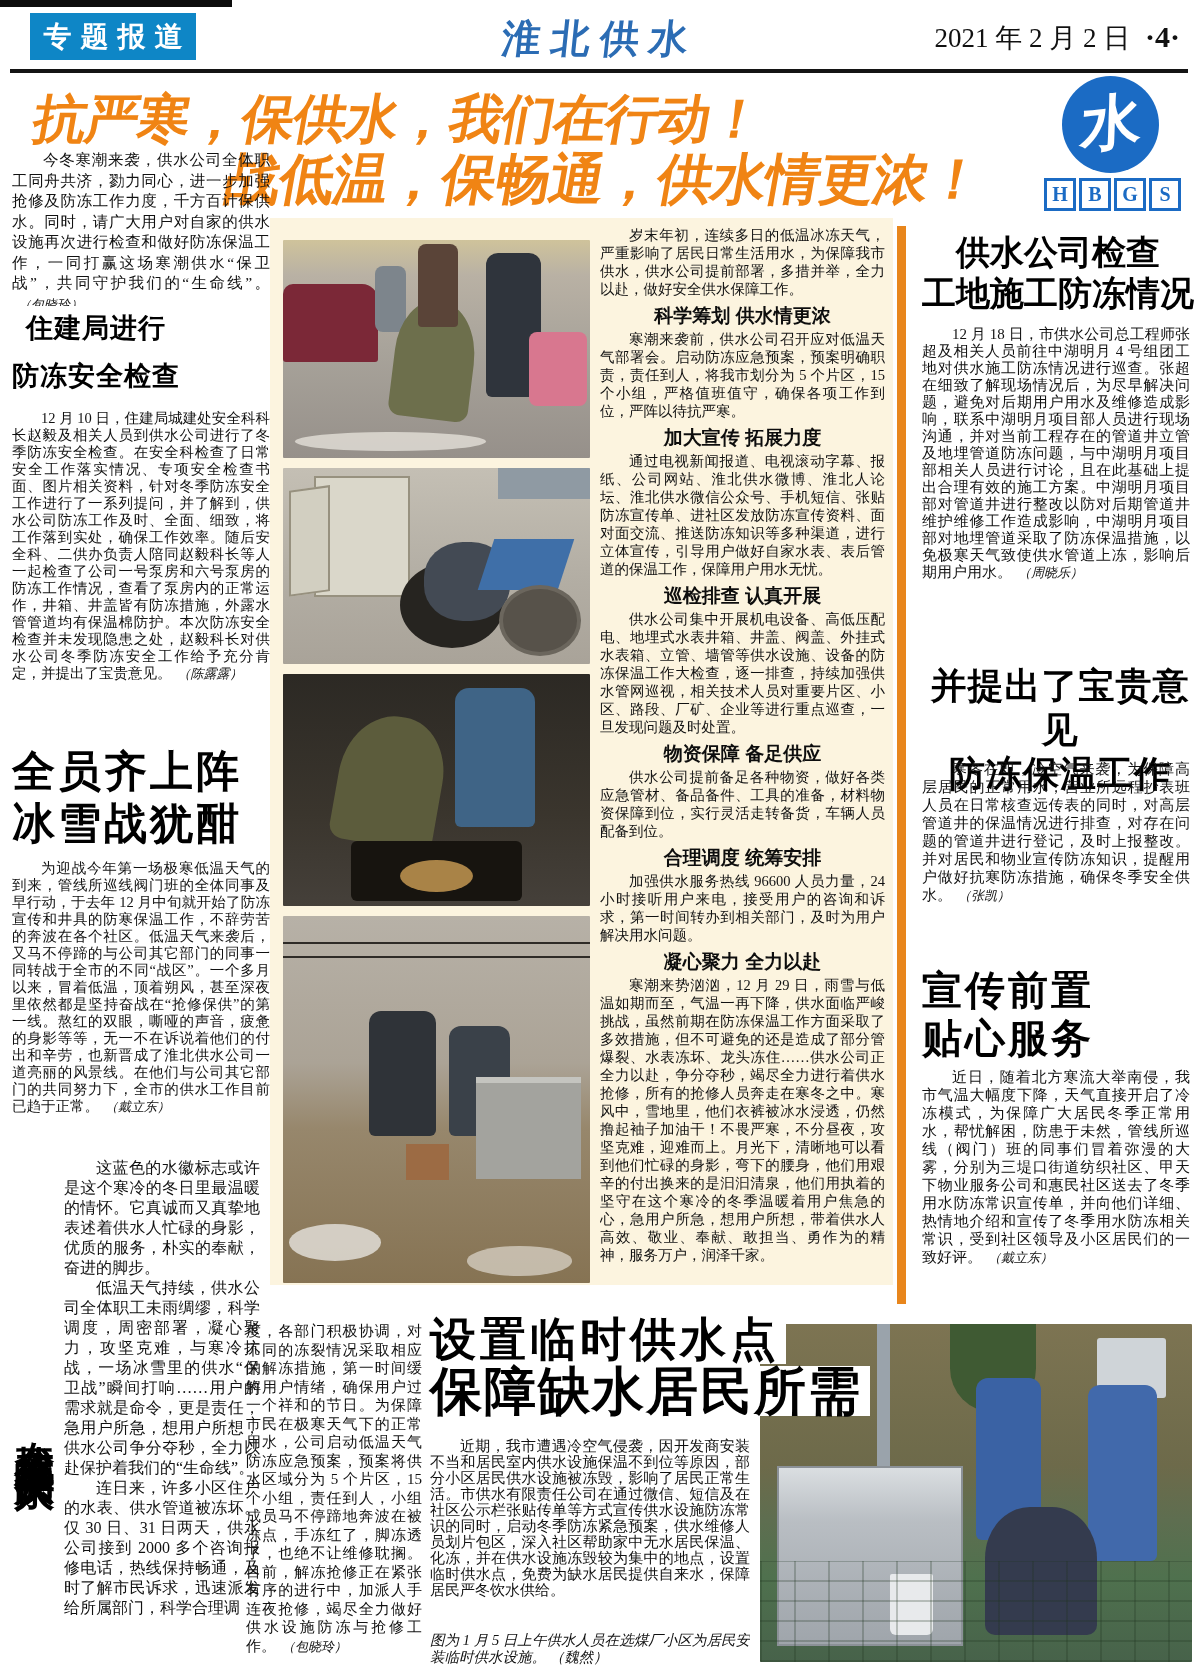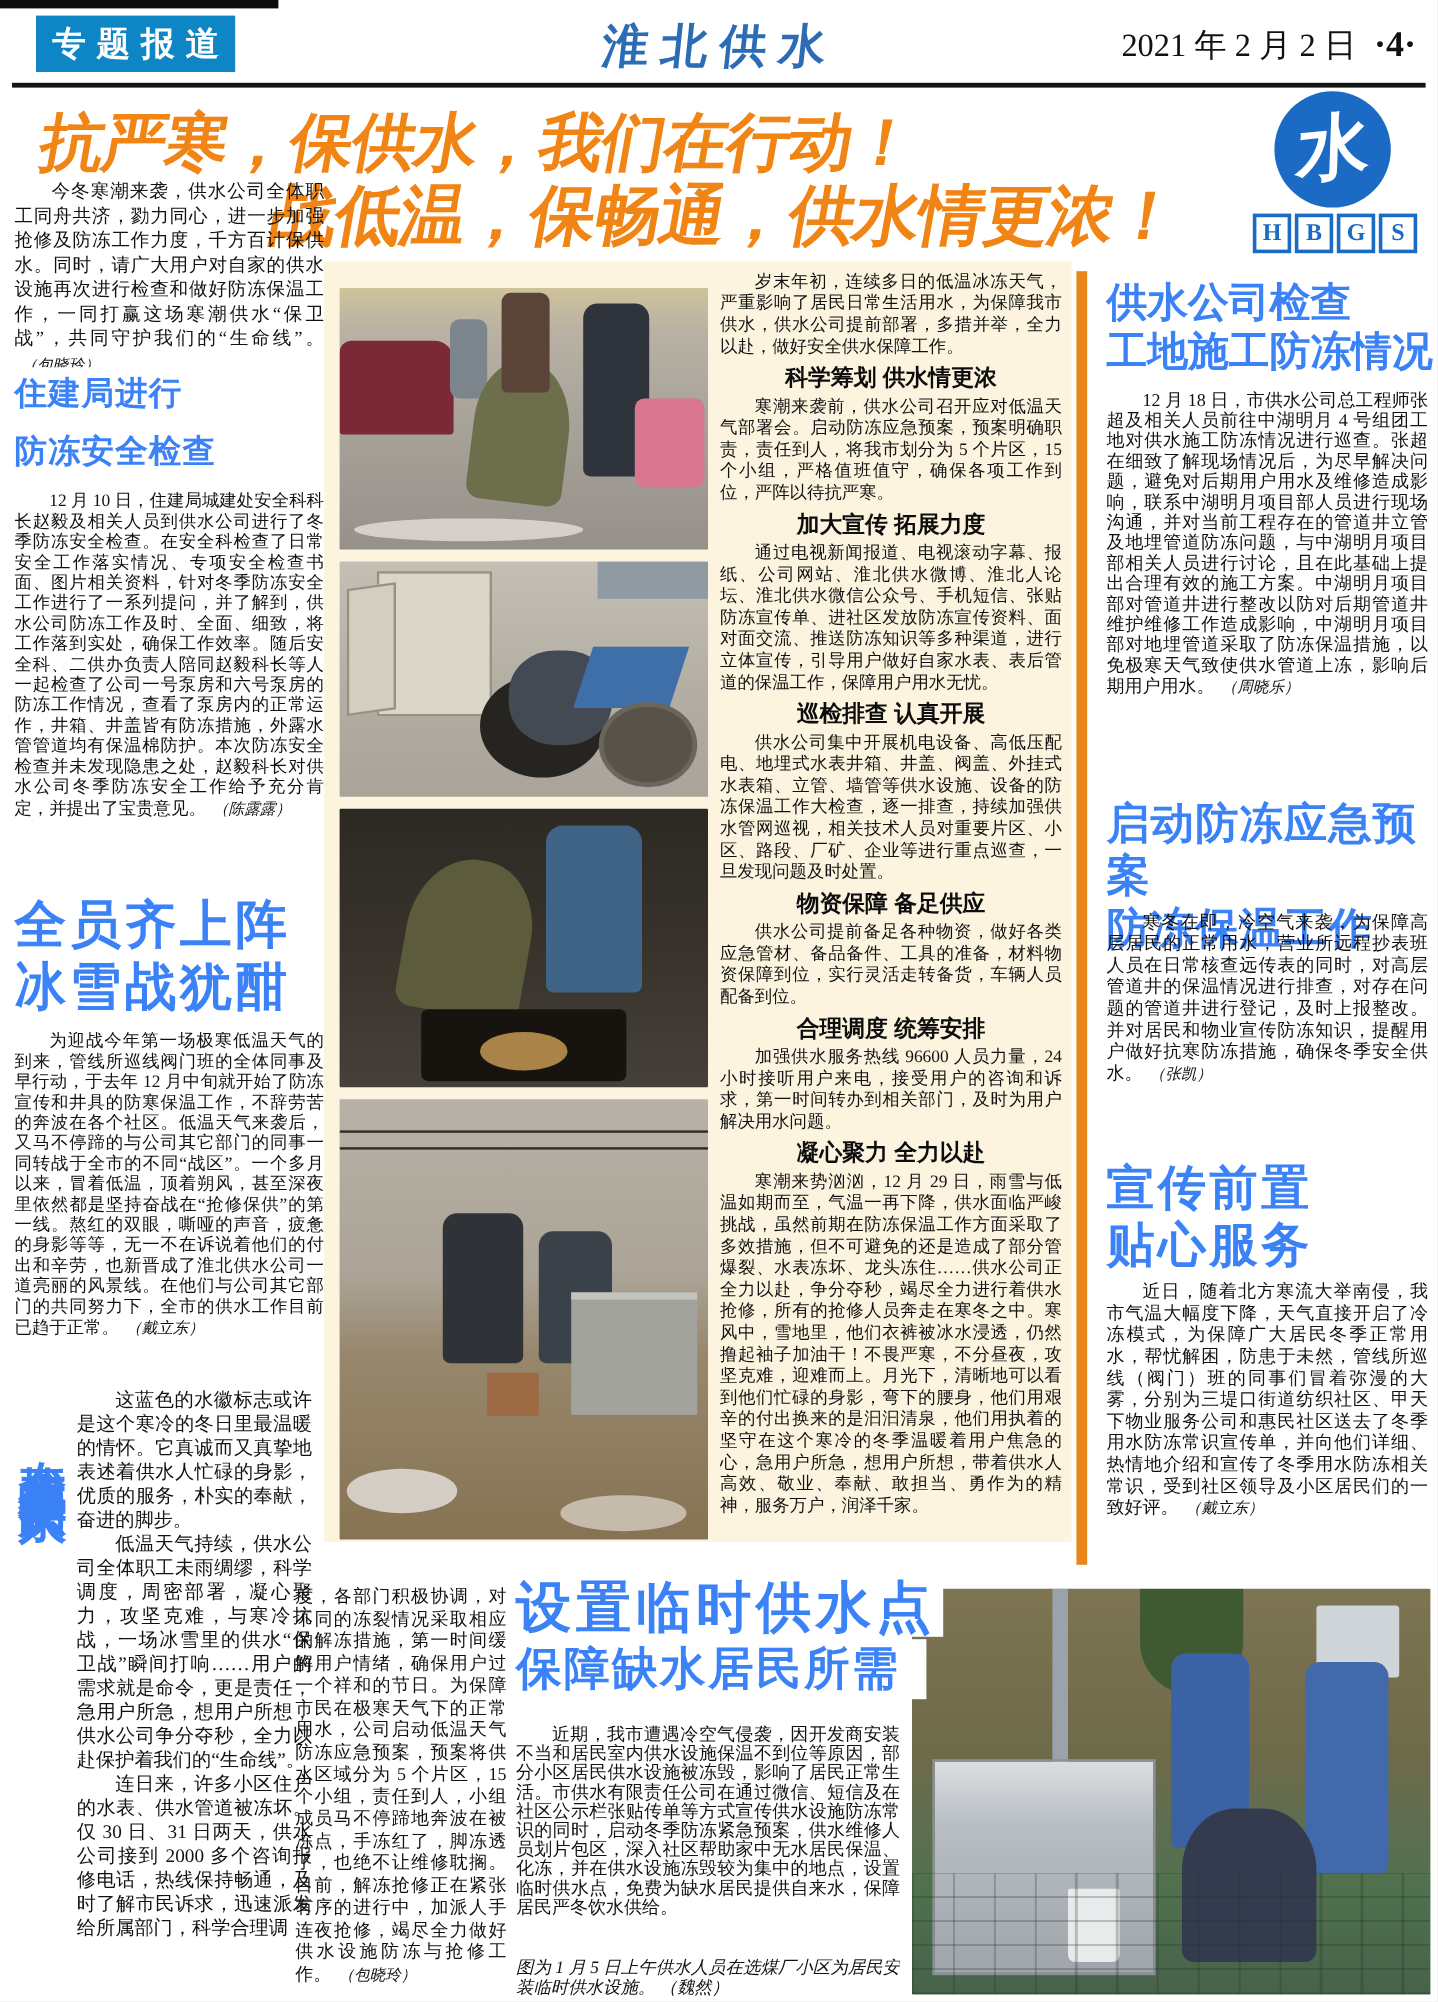--- a/index.html
+++ b/index.html
@@ -3,21 +3,21 @@
 <meta charset="utf-8">
 <style>
   html,body{margin:0;padding:0;background:#e9e9e9;}
   #page{position:relative;width:1198px;height:1668px;background:#ffffff;margin:0 auto;overflow:hidden;
         font-family:"Liberation Serif","DejaVu Serif",serif;color:#111;}
   .abs{position:absolute;}
   .sans{font-family:"Liberation Sans","DejaVu Sans",sans-serif;}
   .body-text{font-size:14.5px;line-height:17px;text-align:justify;overflow:hidden;}
   .body-text p{margin:0;text-indent:2em;}
   .byl{font-size:13px;font-style:italic;white-space:nowrap;padding-left:6px;}
-  .headline{font-family:"Liberation Sans","DejaVu Sans",sans-serif;font-weight:900;color:#3b82f6;letter-spacing:1px;}
+  .headline{font-family:"Liberation Sans","DejaVu Sans",sans-serif;font-weight:900;color:#000000;letter-spacing:1px;text-align:center;}
   .photo{overflow:hidden;border-radius:1px;}
   .ph{position:absolute;}
   .subhead{font-family:"Liberation Sans","DejaVu Sans",sans-serif;font-weight:bold;font-size:19px;
            text-align:center;margin:9px 0 5px 0;color:#0d0d0d;}
   .banner{font-family:"Liberation Sans","DejaVu Sans",sans-serif;font-weight:900;color:#f08414;
           transform:skewX(-10deg);white-space:nowrap;letter-spacing:-1px;}
   .lgbox{display:inline-block;width:26px;height:27px;border:3px solid #1b6bc4;color:#1b6bc4;background:#fff;
          font-family:"Liberation Serif","DejaVu Serif",serif;font-weight:bold;font-size:20px;line-height:27px;
          text-align:center;margin-right:3px;}
 </style>
@@ -150,21 +150,21 @@
 
   <div class="abs headline" style="left:922px;top:232px;font-size:34px;line-height:41px;letter-spacing:0;">
     <div>供水公司检查</div>
     <div>工地施工防冻情况</div>
   </div>
   <div class="abs body-text" style="left:922px;top:326px;width:268px;height:330px;font-size:15px;line-height:17px;">
     <p><span>12 月 18 日，市供水公司总工程师张超及相关人员前往中湖明月 4 号组团工地对供水施工防冻情况进行巡查。张超在细致了解现场情况后，为尽早解决问题，避免对后期用户用水及维修造成影响，联系中湖明月项目部人员进行现场沟通，并对当前工程存在的管道井立管及地埋管道防冻问题，与中湖明月项目部相关人员进行讨论，且在此基础上提出合理有效的施工方案。中湖明月项目部对管道井进行整改以防对后期管道井维护维修工作造成影响，中湖明月项目部对地埋管道采取了防冻保温措施，以免极寒天气致使供水管道上冻，影响后期用户用水。</span><span class="byl">（周晓乐）</span></p>
   </div>
 
   <div class="abs headline" style="left:922px;top:664px;font-size:36px;line-height:44px;">
-    <div>启动防冻应急预案</div>
+    <div>并提出了宝贵意见</div>
     <div>防冻保温工作</div>
   </div>
   <div class="abs body-text" style="left:922px;top:760px;width:268px;height:200px;font-size:15px;line-height:18px;">
     <p><span>寒冬在即，冷空气来袭，为保障高层居民的正常用水，营业所远程抄表班人员在日常核查远传表的同时，对高层管道井的保温情况进行排查，对存在问题的管道井进行登记，及时上报整改。并对居民和物业宣传防冻知识，提醒用户做好抗寒防冻措施，确保冬季安全供水。</span><span class="byl">（张凯）</span></p>
   </div>
 
   <div class="abs headline" style="left:922px;top:966px;font-size:40px;line-height:48px;letter-spacing:3px;">
     <div>宣传前置</div>
     <div>贴心服务</div>
   </div>
@@ -183,21 +183,21 @@
     <p>连日来，许多小区住户的水表、供水管道被冻坏。仅 30 日、31 日两天，供水公司接到 2000 多个咨询报修电话，热线保持畅通，及时了解市民诉求，迅速派发给所属部门，科学合理调</p>
   </div>
 
   <div class="abs body-text" style="left:246px;top:1322px;width:176px;height:344px;font-size:15px;line-height:18.5px;">
     <p style="text-indent:0;"><span>度，各部门积极协调，对不同的冻裂情况采取相应的解冻措施，第一时间缓解用户情绪，确保用户过一个祥和的节日。为保障市民在极寒天气下的正常用水，公司启动低温天气防冻应急预案，预案将供水区域分为 5 个片区，15 个小组，责任到人，小组成员马不停蹄地奔波在被冻点，手冻红了，脚冻透了，也绝不让维修耽搁。目前，解冻抢修正在紧张有序的进行中，加派人手连夜抢修，竭尽全力做好供水设施防冻与抢修工作。</span><span class="byl">（包晓玲）</span></p>
   </div>
 
   <div class="abs headline" style="left:430px;top:1314px;font-size:46px;line-height:50px;letter-spacing:4px;background:#fff;z-index:3;padding-right:6px;">
     <span>设置临时供水点</span>
   </div>
-  <div class="abs headline" style="left:430px;top:1366px;font-size:38px;line-height:50px;letter-spacing:2px;background:#fff;z-index:3;padding-right:22px;">
+  <div class="abs headline" style="left:430px;top:1366px;font-size:52px;line-height:50px;letter-spacing:2px;background:#fff;z-index:3;padding-right:8px;">
     <span>保障缺水居民所需</span>
   </div>
 
   <div class="abs body-text" style="left:430px;top:1438px;width:320px;height:194px;font-size:15px;line-height:16px;">
     <p>近期，我市遭遇冷空气侵袭，因开发商安装不当和居民室内供水设施保温不到位等原因，部分小区居民供水设施被冻毁，影响了居民正常生活。市供水有限责任公司在通过微信、短信及在社区公示栏张贴传单等方式宣传供水设施防冻常识的同时，启动冬季防冻紧急预案，供水维修人员划片包区，深入社区帮助家中无水居民保温、化冻，并在供水设施冻毁较为集中的地点，设置临时供水点，免费为缺水居民提供自来水，保障居民严冬饮水供给。</p>
   </div>
 
   <div class="abs" style="left:430px;top:1632px;width:320px;height:36px;font-size:14.5px;line-height:17px;
               font-style:italic;font-weight:normal;text-align:justify;overflow:hidden;">
     <span style="text-indent:2em;display:inline;">图为 1 月 5 日上午供水人员在选煤厂小区为居民安装临时供水设施。</span>

